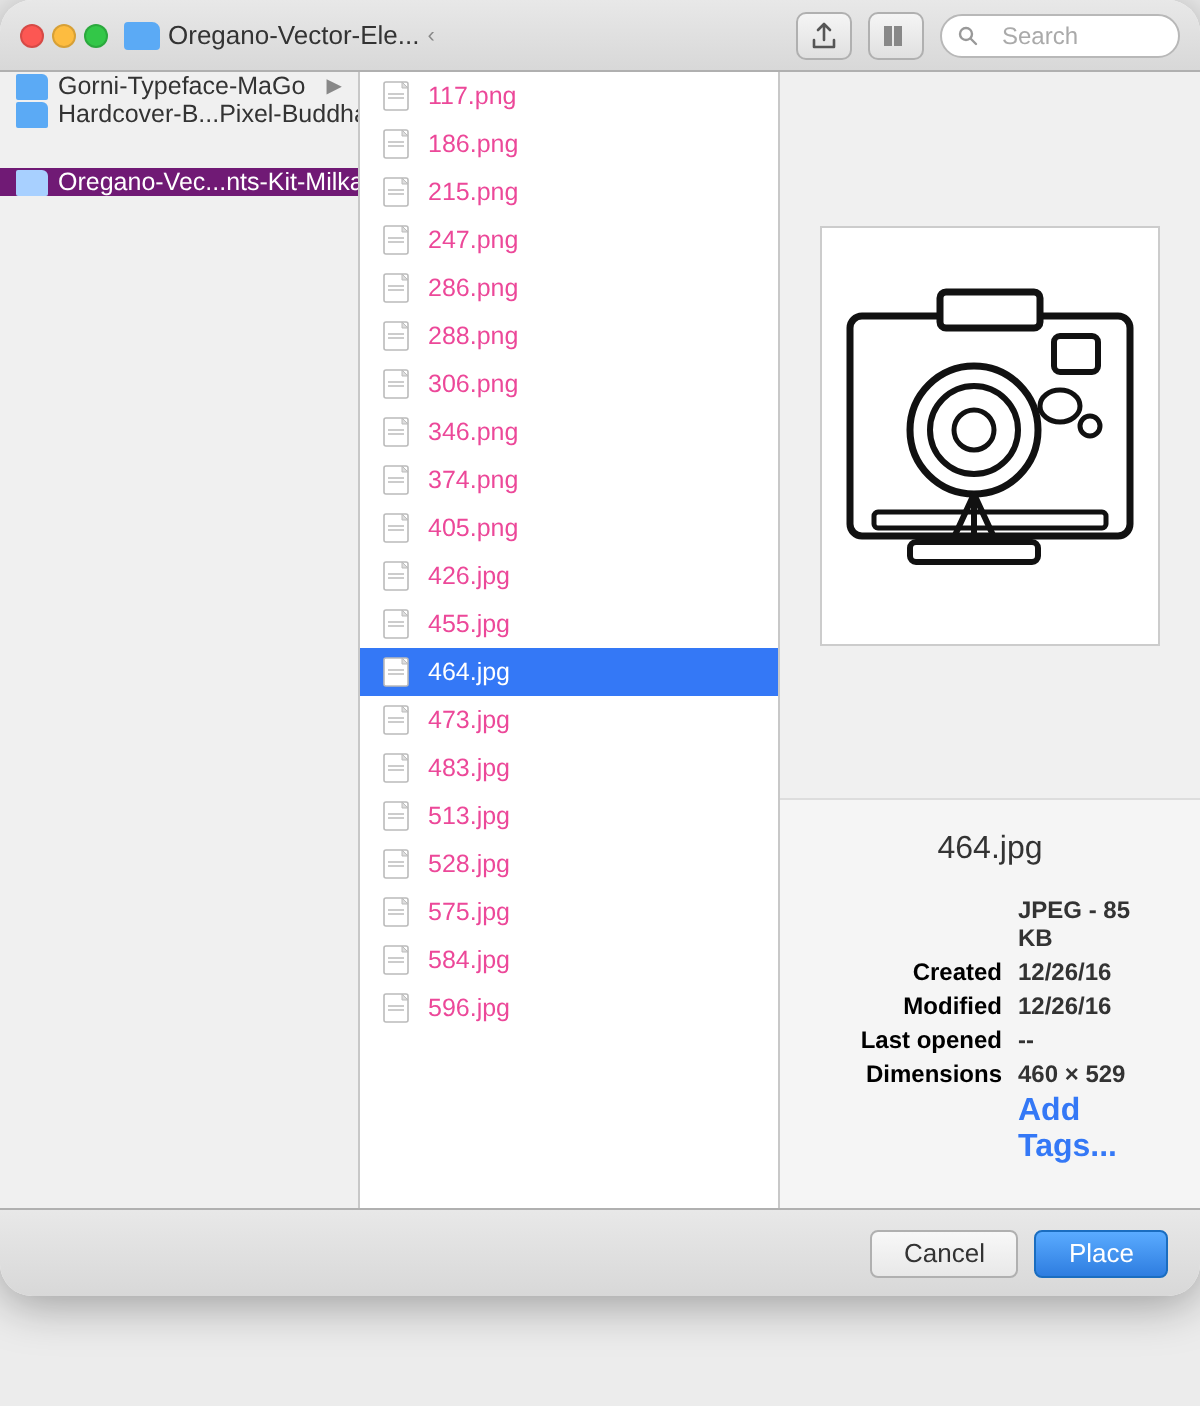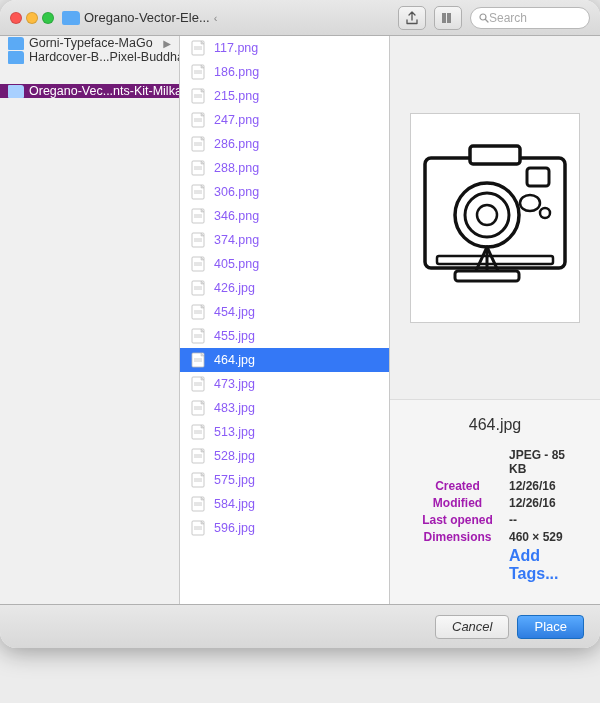--- a/index.html
+++ b/index.html
@@ -97,21 +97,21 @@
     }
     .search-bar {
       height: 22px;
       width: 120px;
       border: 1px solid #b8b8b8;
       border-radius: 11px;
       background: white;
       display: flex;
       align-items: center;
       padding: 0 8px;
-      gap: 0;
+      gap: 12px;
       color: #888;
       font-size: 12px;
     }
 
     
     .main-content {
       display: flex;
       flex: 1;
       overflow: hidden;
     }
@@ -166,21 +166,21 @@
       border-right: 1px solid #c8c8c8;
       overflow-y: auto;
       flex-shrink: 0;
     }
     .file-item {
       display: flex;
       align-items: center;
       padding: 3px 10px;
       cursor: pointer;
       font-size: 12.5px;
-      color: #8b5cf6;
+      color: #ec4899;
       white-space: nowrap;
     }
     .file-item.selected {
       background: #3478f6;
       color: white;
     }
     .file-thumb {
       width: 18px;
       height: 18px;
       margin-right: 6px;
@@ -242,22 +242,22 @@
     .file-info-table {
       width: 100%;
       font-size: 12px;
       border-collapse: collapse;
     }
     .file-info-table tr td {
       padding: 1.5px 4px;
       font-weight: bold;
     }
     .file-info-table td:first-child {
-      text-align: center;
-      color: #a21caf;
+      text-align: right;
+      color: #000000;
       width: 95px;
     }
     .file-info-table td:last-child {
       text-align: left;
       color: #333;
     }
     .add-tags-link {
       color: #3478f6;
       cursor: pointer;
       font-size: 16px;
@@ -280,21 +280,20 @@
       height: 24px;
       padding: 0 16px;
       border-radius: 4px;
       font-size: 13px;
       cursor: pointer;
       border: 1px solid #b0b0b0;
     }
     .bottom-btn.cancel {
       background: linear-gradient(to bottom, #f8f8f8, #e8e8e8);
       color: #333;
-      font-style: italic;
     }
     .bottom-btn.place {
       background: linear-gradient(to bottom, #5aabff, #2e7de0);
       color: white;
       border-color: #1a6dc0;
     }
 
     
     .file-list::-webkit-scrollbar { width: 6px; }
     .file-list::-webkit-scrollbar-track { background: #f0f0f0; }
@@ -473,31 +472,20 @@
         <div class="file-item">
           <div class="file-thumb">
             <svg width="16" height="16" viewBox="0 0 16 16">
               <rect x="1" y="1" width="12" height="14" rx="1" fill="white" stroke="#bbb" stroke-width="0.8"></rect>
               <polygon points="10,1 13,4 10,4" fill="#ddd" stroke="#bbb" stroke-width="0.5"></polygon>
               <line x1="3" y1="7" x2="11" y2="7" stroke="#ccc" stroke-width="1"></line>
               <line x1="3" y1="9" x2="11" y2="9" stroke="#ccc" stroke-width="1"></line>
             </svg>
           </div>
           <span>426.jpg</span>
-        </div>
-        <div class="file-item">
-          <div class="file-thumb">
-            <svg width="16" height="16" viewBox="0 0 16 16">
-              <rect x="1" y="1" width="12" height="14" rx="1" fill="white" stroke="#bbb" stroke-width="0.8"></rect>
-              <polygon points="10,1 13,4 10,4" fill="#ddd" stroke="#bbb" stroke-width="0.5"></polygon>
-              <line x1="3" y1="7" x2="11" y2="7" stroke="#ccc" stroke-width="1"></line>
-              <line x1="3" y1="9" x2="11" y2="9" stroke="#ccc" stroke-width="1"></line>
-            </svg>
-          </div>
-          <span>454.jpg</span>
         </div>
         <div class="file-item">
           <div class="file-thumb">
             <svg width="16" height="16" viewBox="0 0 16 16">
               <rect x="1" y="1" width="12" height="14" rx="1" fill="white" stroke="#bbb" stroke-width="0.8"></rect>
               <polygon points="10,1 13,4 10,4" fill="#ddd" stroke="#bbb" stroke-width="0.5"></polygon>
               <line x1="3" y1="7" x2="11" y2="7" stroke="#ccc" stroke-width="1"></line>
               <line x1="3" y1="9" x2="11" y2="9" stroke="#ccc" stroke-width="1"></line>
             </svg>
           </div>

